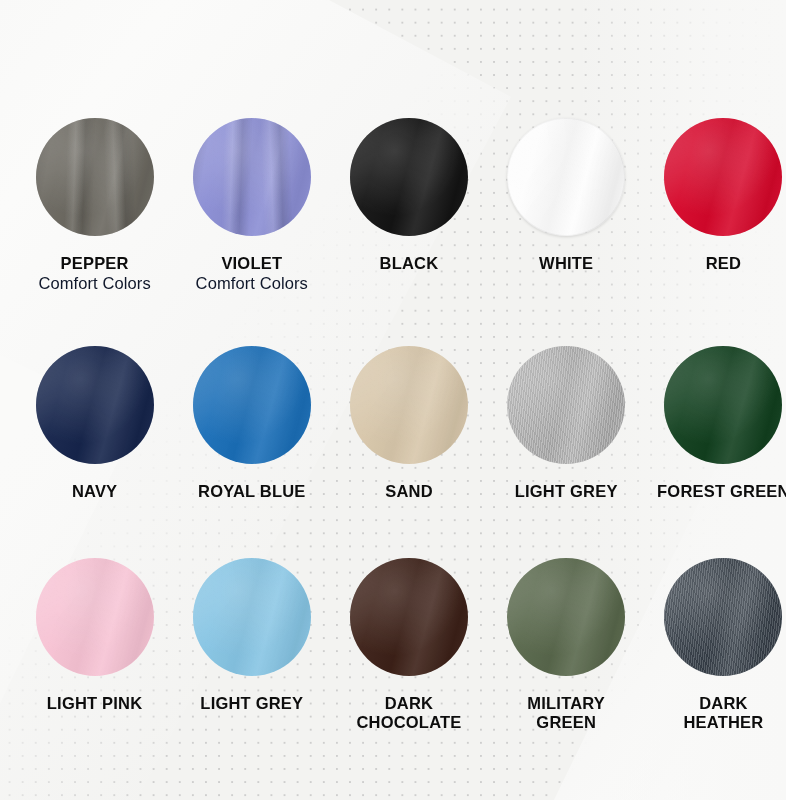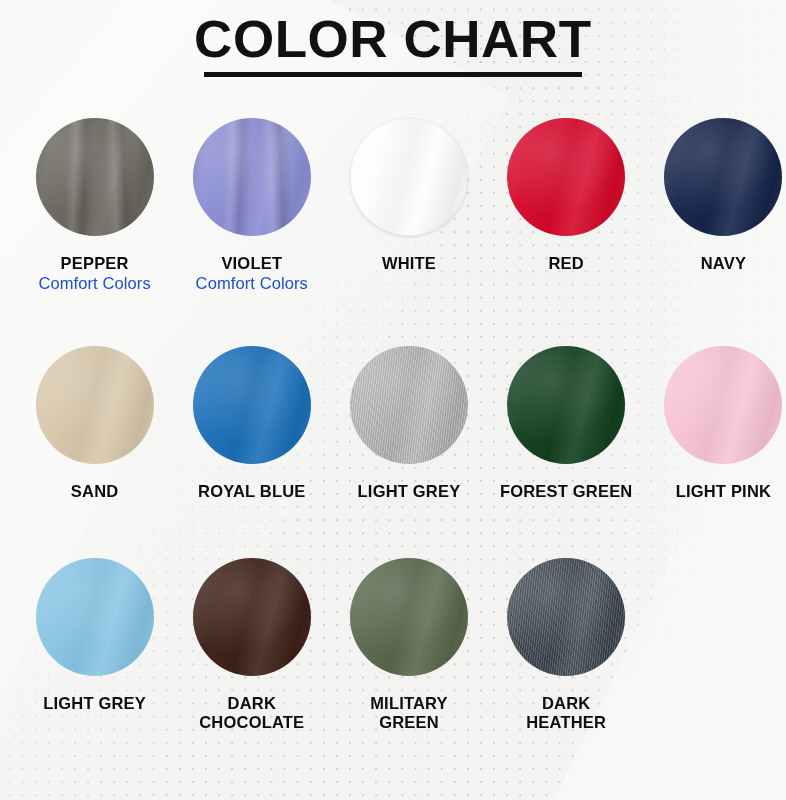--- a/index.html
+++ b/index.html
@@ -175,86 +175,88 @@
     letter-spacing: 0.2px;
     color: #0d0d0d;
     line-height: 1.18;
     white-space: pre-line;
   }
   .swatch-sublabel {
     display: block;
     font-weight: 400;
     font-size: 16.5px;
     letter-spacing: 0.1px;
-    color: #1d4ed8;
+    color: #0f172a;
     line-height: 1.2;
     margin-top: 1px;
   }
   .swatch-sublabel:empty { display: none; }
 </style>
 </head>
 <body>
 
 <div id="page">
 
   <div id="bg-base"></div>
   <div id="bg-dots"></div>
   <div id="bg-sweep-top"></div>
   <div id="bg-sweep-left"></div>
   <div id="bg-sweep-br"></div>
 
   <div id="bg-fade-right"></div>
 
-  <div id="title-block">
-    <div id="chart-title">COLOR CHART</div>
-    <div id="title-rule"></div>
-  </div>
 
   <div id="swatch-grid">
       <div class="swatch-cell">
         <div class="swatch-disc-wrap">
           <div class="swatch-disc tex-drape" style="background: rgb(107, 104, 96);"></div>
         </div>
         <div class="swatch-label">PEPPER<span class="swatch-sublabel">Comfort Colors</span></div>
       </div>
       <div class="swatch-cell">
         <div class="swatch-disc-wrap">
           <div class="swatch-disc tex-drape" style="background: rgb(139, 142, 212);"></div>
         </div>
         <div class="swatch-label">VIOLET<span class="swatch-sublabel">Comfort Colors</span></div>
       </div>
       <div class="swatch-cell">
         <div class="swatch-disc-wrap">
+          <div class="swatch-disc" style="background: rgb(20, 20, 20);"></div>
+        </div>
+        <div class="swatch-label">BLACK</div>
+      </div>
+      <div class="swatch-cell">
+        <div class="swatch-disc-wrap">
           <div class="swatch-disc edge-light" style="background: rgb(253, 253, 253);"></div>
         </div>
         <div class="swatch-label">WHITE</div>
       </div>
       <div class="swatch-cell">
         <div class="swatch-disc-wrap">
           <div class="swatch-disc" style="background: rgb(214, 8, 43);"></div>
         </div>
         <div class="swatch-label">RED</div>
       </div>
       <div class="swatch-cell">
         <div class="swatch-disc-wrap">
           <div class="swatch-disc" style="background: rgb(22, 37, 76);"></div>
         </div>
         <div class="swatch-label">NAVY</div>
       </div>
       <div class="swatch-cell">
         <div class="swatch-disc-wrap">
+          <div class="swatch-disc" style="background: rgb(27, 111, 184);"></div>
+        </div>
+        <div class="swatch-label">ROYAL BLUE</div>
+      </div>
+      <div class="swatch-cell">
+        <div class="swatch-disc-wrap">
           <div class="swatch-disc" style="background: rgb(216, 199, 171);"></div>
         </div>
         <div class="swatch-label">SAND</div>
-      </div>
-      <div class="swatch-cell">
-        <div class="swatch-disc-wrap">
-          <div class="swatch-disc" style="background: rgb(27, 111, 184);"></div>
-        </div>
-        <div class="swatch-label">ROYAL BLUE</div>
       </div>
       <div class="swatch-cell">
         <div class="swatch-disc-wrap">
           <div class="swatch-disc tex-heather" style="background: rgb(182, 182, 182);"></div>
         </div>
         <div class="swatch-label">LIGHT GREY</div>
       </div>
       <div class="swatch-cell">
         <div class="swatch-disc-wrap">
           <div class="swatch-disc" style="background: rgb(18, 64, 31);"></div>

